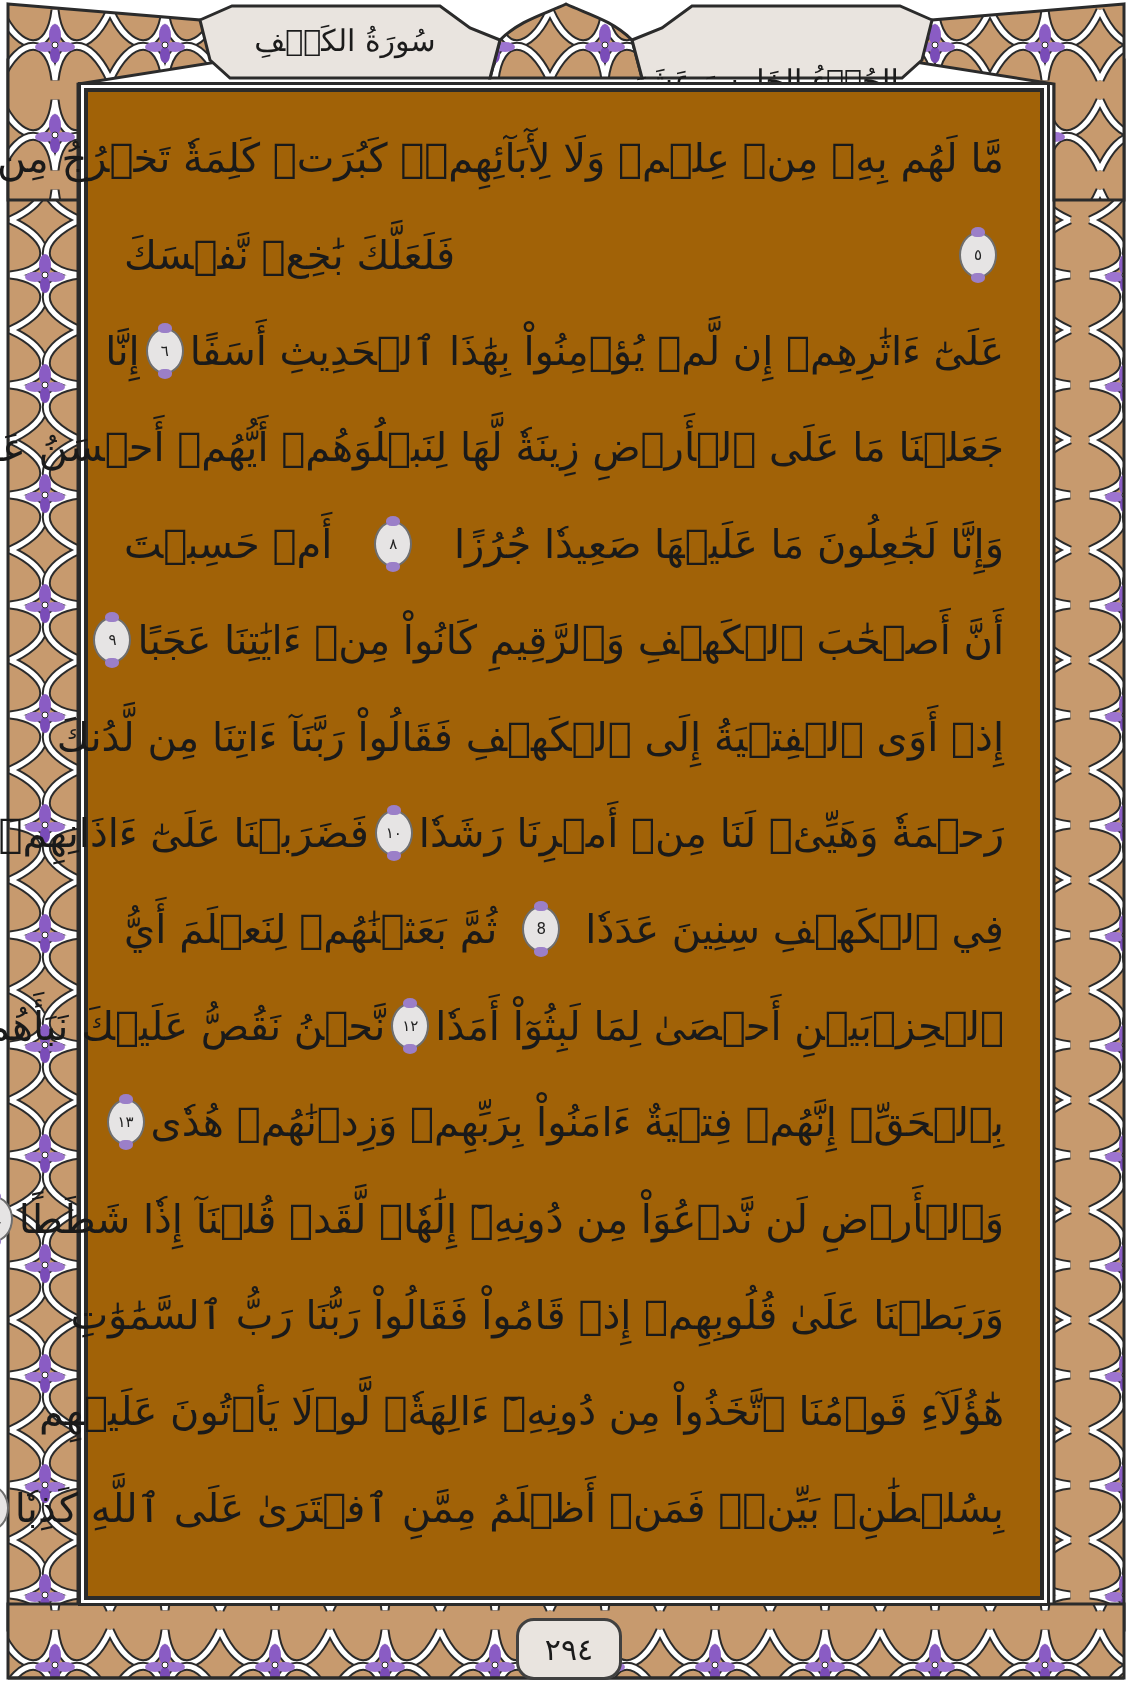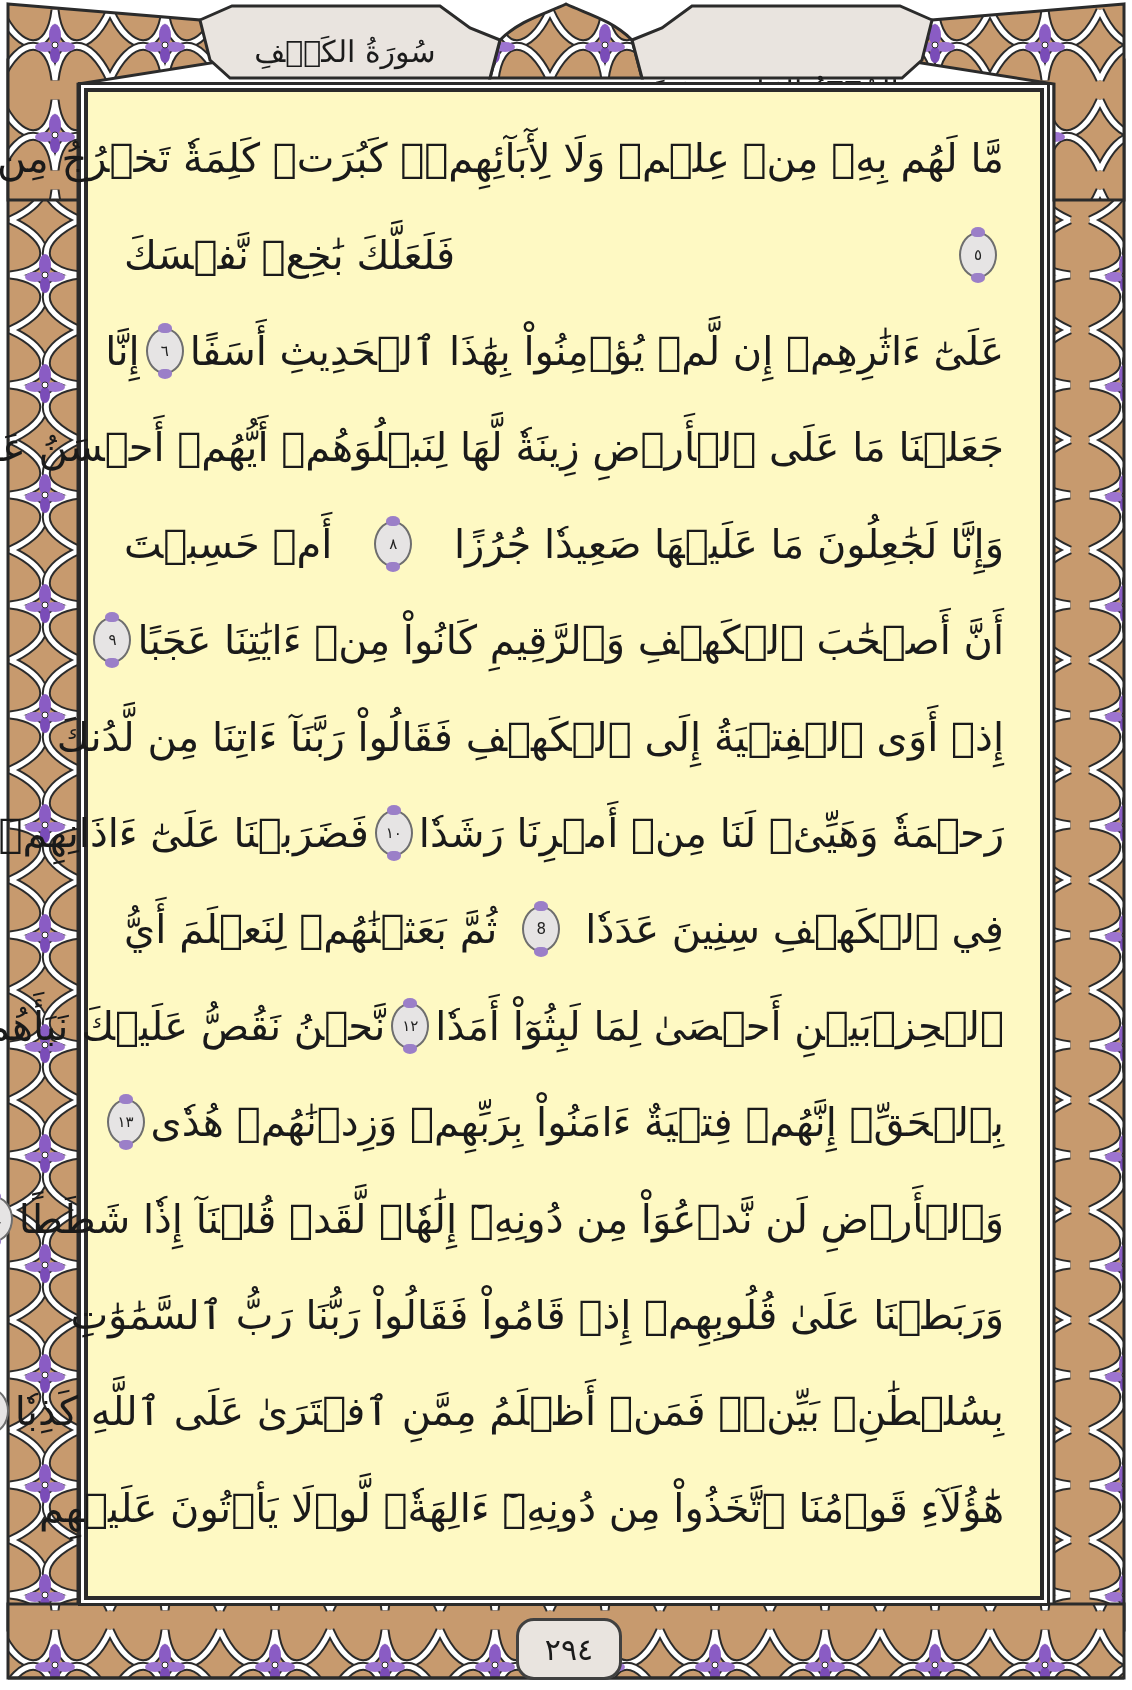--- a/index.html
+++ b/index.html
@@ -3,28 +3,28 @@
 <meta charset="utf-8">
 <style>
   html, body { margin:0; padding:0; }
   body {
     width:1132px; height:1690px; overflow:hidden; background:#ffffff;
     font-family: "DejaVu Sans", sans-serif;
   }
   .page { position:relative; width:1132px; height:1690px; }
   .border-svg { position:absolute; left:0; top:0; width:1132px; height:1690px; }
   .header-plate {
-    position:absolute; top:19px; height:64px; display:flex; align-items:center; justify-content:center;
+    position:absolute; top:8px; height:64px; display:flex; align-items:center; justify-content:center;
     color:#1b1b1b; font-family:"DejaVu Serif", serif; font-size:30px; direction:rtl;
   }
   .header-surah { left:210px; width:270px; }
   .header-juz { left:620px; width:290px;margin-top:40px; }
   .text-panel {
     position:absolute; left:84px; top:88px; width:960px; height:1512px;
-    background:#fef9c3; border:4px solid #2b2b2b; box-sizing:border-box;
+    background:#a16207; border:4px solid #2b2b2b; box-sizing:border-box;
     outline:3px solid #ffffff; box-shadow:0 0 0 6px #2b2b2b;
   }
   .lines { position:absolute; left:0; right:0; top:18px; bottom:40px; padding:0 36px; display:flex; flex-direction:column; }
   .line {
     height:97.5px; display:flex; align-items:center; justify-content:space-between;
     direction:rtl; font-family:"DejaVu Sans", sans-serif; font-size:40px; color:#1a1a1a;
     white-space:nowrap; letter-spacing:0;
   }
   .line .seg { display:inline-block; }
   .ayah {
@@ -207,27 +207,27 @@
             <span class="oval">١٤</span>
             <span class="cap-bot"></span>
           </span>
       </div>
 
       <div class="line">
         <span class="seg">وَرَبَطۡنَا عَلَىٰ قُلُوبِهِمۡ إِذۡ قَامُواْ فَقَالُواْ رَبُّنَا رَبُّ ٱلسَّمَٰوَٰتِ</span>
       </div>
 
       <div class="line">
+        <span class="seg">هَٰٓؤُلَآءِ قَوۡمُنَا ٱتَّخَذُواْ مِن دُونِهِۦٓ ءَالِهَةٗۖ لَّوۡلَا يَأۡتُونَ عَلَيۡهِم</span>
+      </div>
+
+      <div class="line">
         <span class="seg">بِسُلۡطَٰنِۭ بَيِّنٖۖ فَمَنۡ أَظۡلَمُ مِمَّنِ ٱفۡتَرَىٰ عَلَى ٱللَّهِ كَذِبٗا</span>
         <span class="ayah">
             <span class="oval">١٥</span>
           </span>
-      </div>
-
-      <div class="line">
-        <span class="seg">هَٰٓؤُلَآءِ قَوۡمُنَا ٱتَّخَذُواْ مِن دُونِهِۦٓ ءَالِهَةٗۖ لَّوۡلَا يَأۡتُونَ عَلَيۡهِم</span>
       </div>
 
     </div>
   </div>
 
   <div class="page-number-plate">٢٩٤</div>
 </div>
 
 </body></html>

